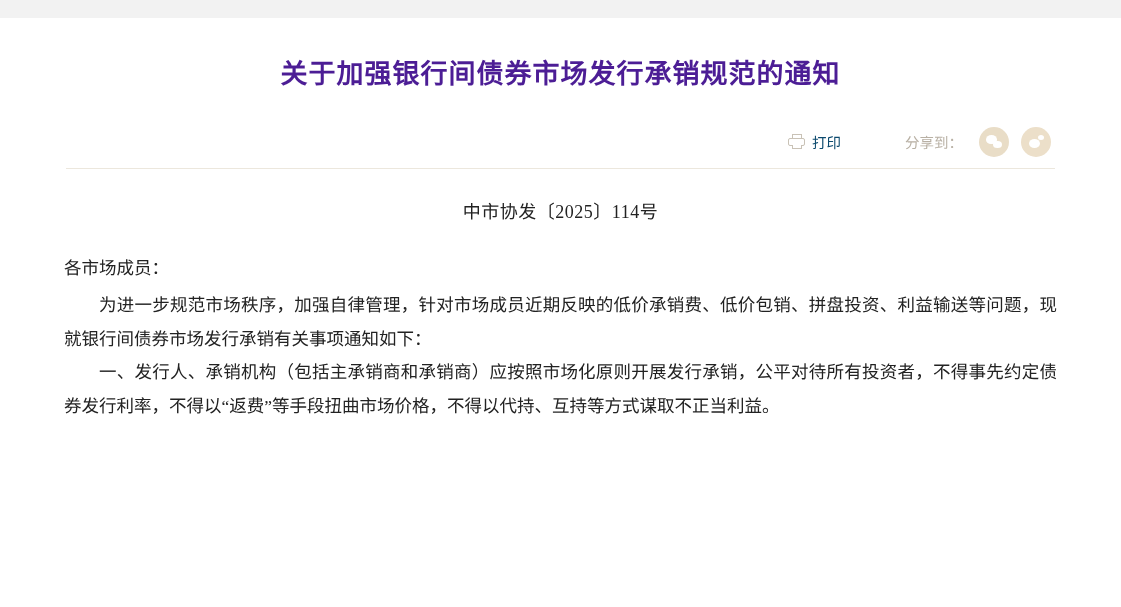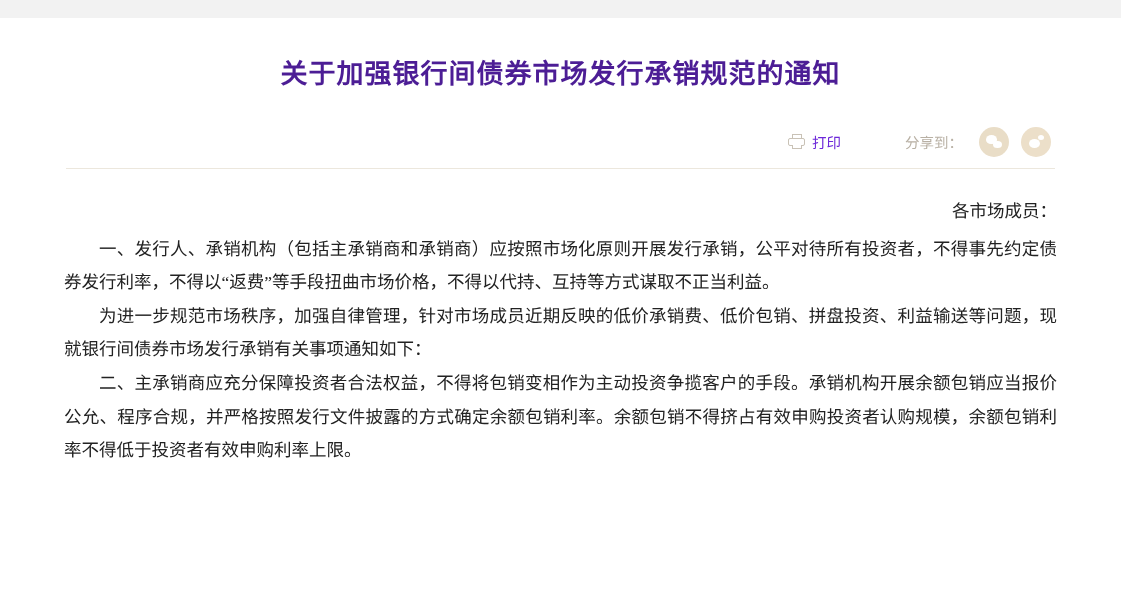--- a/index.html
+++ b/index.html
@@ -35,21 +35,21 @@
     align-items: center;
     justify-content: flex-end;
     padding: 16px 70px 0 70px;
     height: 44px;
     box-sizing: border-box;
   }
   .print-block {
     display: flex;
     align-items: center;
     gap: 7px;
-    color: #6d28d9;
+    color: #0c4a6e;
     font-family: "Liberation Sans", "DejaVu Sans", sans-serif;
     font-size: 14.5px;
     cursor: pointer;
     margin-right: 64px;
   }
   .printer-icon {
     display: inline-block;
     width: 17px;
     height: 15px;
     position: relative;
@@ -154,21 +154,20 @@
   .doc-number {
     text-align: center;
     font-size: 18px;
     color: #222;
     margin: 0 0 22px 0;
     letter-spacing: 0.5px;
   }
   .salutation {
     margin: 0 0 4px 0;
     font-size: 17.5px;
-    text-align: right;
   }
   .para {
     margin: 0;
     text-indent: 2em;
     text-align: justify;
   }
 </style>
 </head>
 <body>
 
@@ -200,19 +199,19 @@
           <span class="e1"></span>
           <span class="e2"></span>
         </span>
       </span>
     </div>
   </div>
 
   <div class="divider"></div>
 
   <div class="doc-body">
+    <p class="doc-number">中市协发〔2025〕114号</p>
     <p class="salutation">各市场成员：</p>
+    <p class="para">为进一步规范市场秩序，加强自律管理，针对市场成员近期反映的低价承销费、低价包销、拼盘投资、利益输送等问题，现就银行间债券市场发行承销有关事项通知如下：</p>
     <p class="para">一、发行人、承销机构（包括主承销商和承销商）应按照市场化原则开展发行承销，公平对待所有投资者，不得事先约定债券发行利率，不得以“返费”等手段扭曲市场价格，不得以代持、互持等方式谋取不正当利益。</p>
-    <p class="para">为进一步规范市场秩序，加强自律管理，针对市场成员近期反映的低价承销费、低价包销、拼盘投资、利益输送等问题，现就银行间债券市场发行承销有关事项通知如下：</p>
-    <p class="para">二、主承销商应充分保障投资者合法权益，不得将包销变相作为主动投资争揽客户的手段。承销机构开展余额包销应当报价公允、程序合规，并严格按照发行文件披露的方式确定余额包销利率。余额包销不得挤占有效申购投资者认购规模，余额包销利率不得低于投资者有效申购利率上限。</p>
   </div>
 
 </div>
 
 </body></html>

